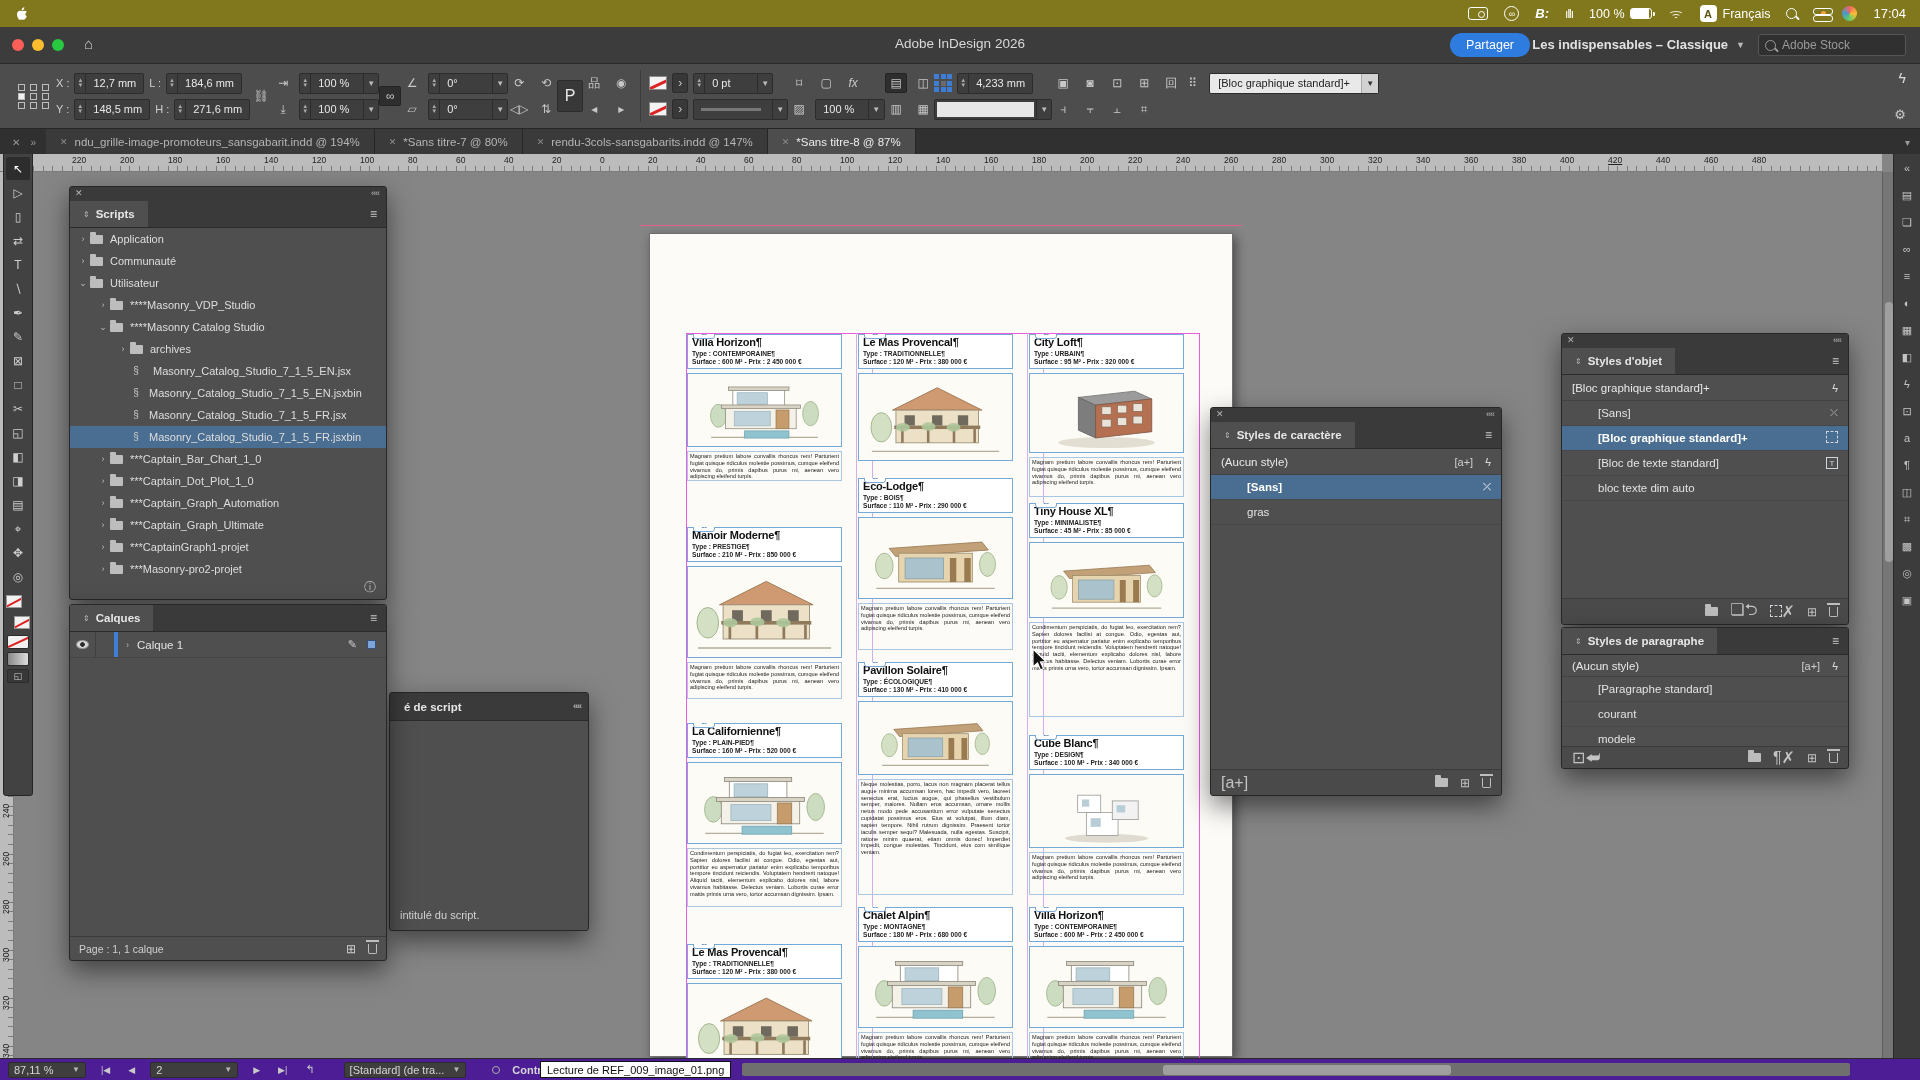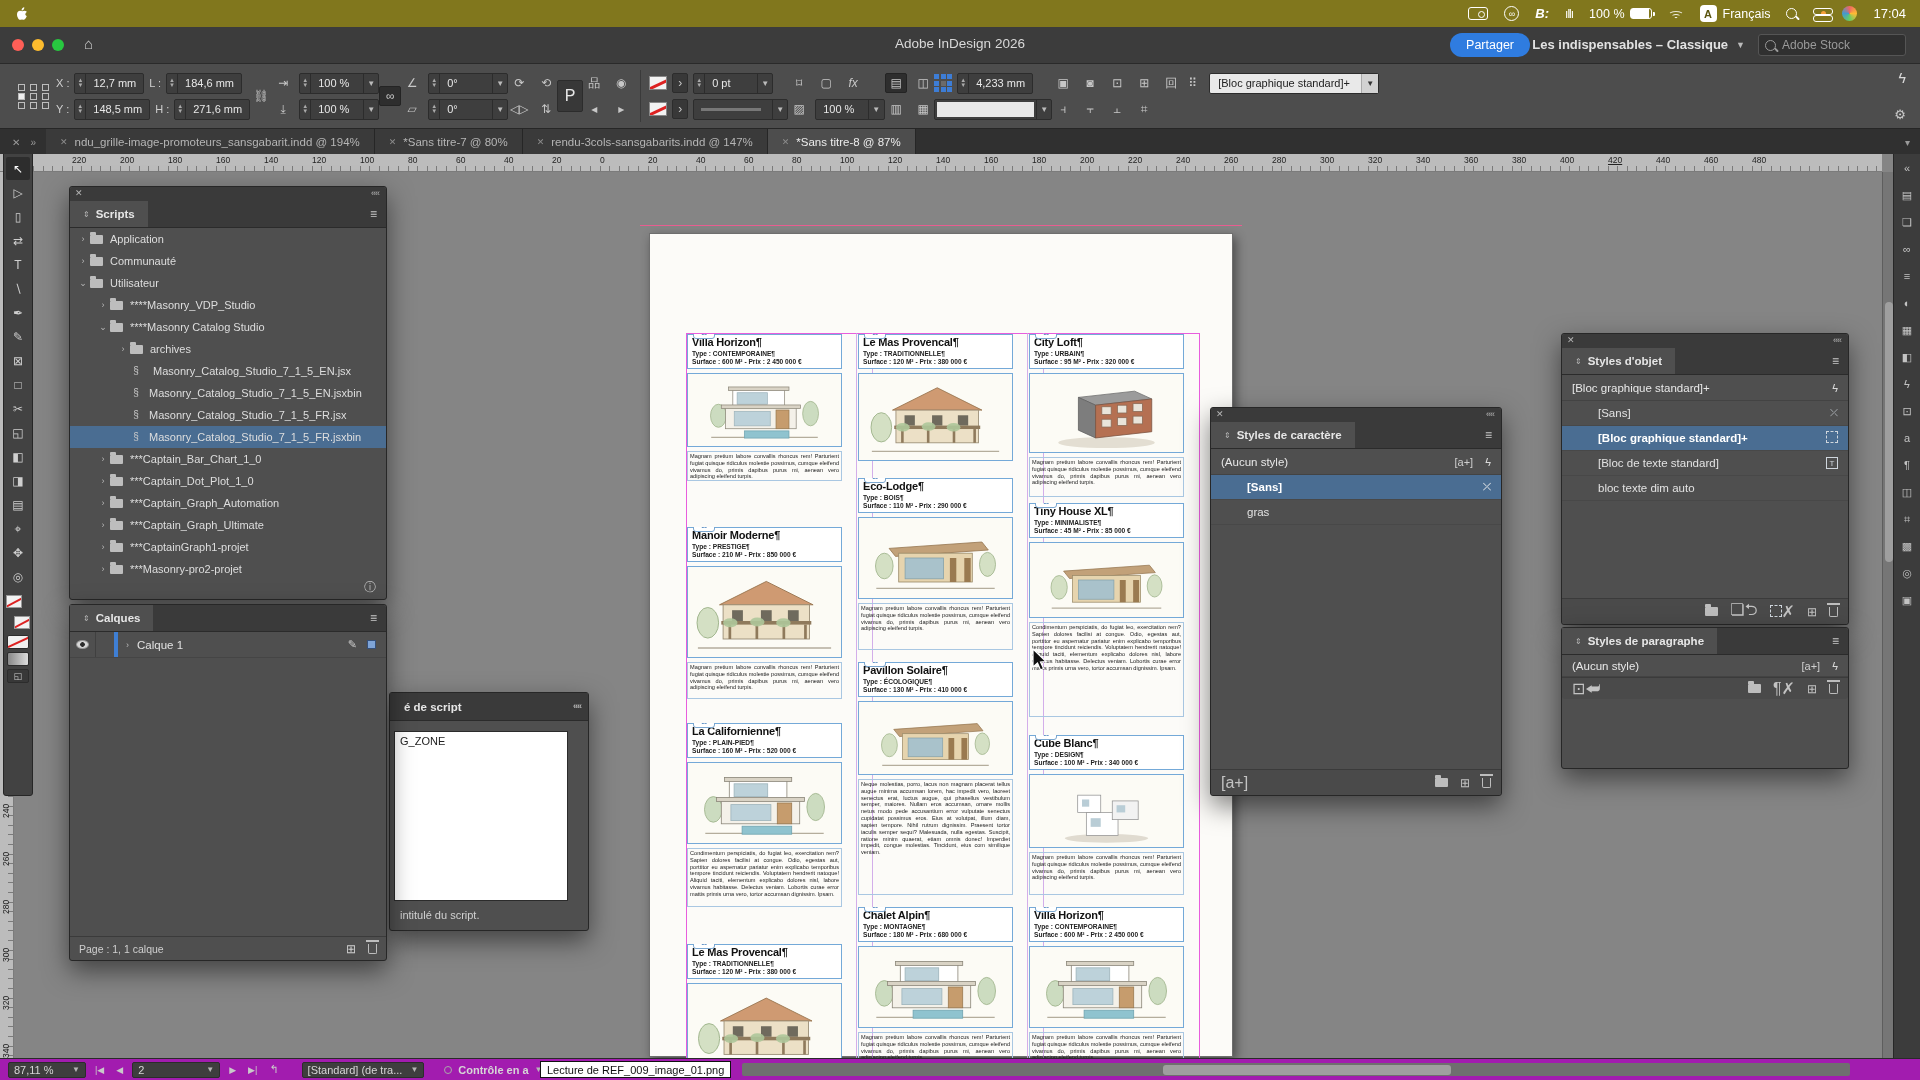--- a/index.html
+++ b/index.html
@@ -177,22 +177,22 @@
   .mini-btn{width:22px;height:14px;border:1px solid #2c2c2c;background:#383838;color:#ccc;font-size:9px;display:flex;align-items:center;justify-content:center;border-radius:2px;}
 
   
   .dock{position:absolute;right:0;top:154px;width:27px;height:904px;background:#3c3c3c;border-left:1px solid #272727;z-index:65;
     display:flex;flex-direction:column;align-items:center;padding-top:4px;gap:7px;}
   .dock .dk{width:21px;height:20px;display:flex;align-items:center;justify-content:center;color:#c3c3c3;font-size:11px;border-radius:3px;}
   .vscroll{position:absolute;right:27px;top:172px;width:11px;height:886px;background:#767676;border-left:1px solid #5e5e5e;z-index:30;}
   .vscroll .thumb{position:absolute;left:1.5px;width:8px;top:130px;height:260px;background:#9f9f9f;border-radius:4px;}
 
   
-  .statusbar{position:absolute;left:0;top:1058px;width:1920px;height:22px;background:#a21caf;border-top:1px solid #2a2a2a;z-index:80;
-    display:flex;align-items:center;font-size:11px;color:#d6d6d6;gap:6px;padding:0 8px;}
+  .statusbar{position:absolute;left:0;top:1058px;width:1920px;height:22px;background:#4c1d95;border-top:1px solid #2a2a2a;z-index:80;
+    display:flex;align-items:center;font-size:11px;color:#d6d6d6;gap:12px;padding:0 8px;}
   .sb-field{display:flex;align-items:center;background:#3e3e3e;border:1px solid #2c2c2c;border-radius:2px;height:16px;padding:0 5px;gap:5px;}
   .sb-chev{font-size:8px;color:#b5b5b5;}
   .sb-nav{color:#c9c9c9;font-size:9px;padding:0 3px;}
   .sb-page{width:88px;justify-content:space-between;}
   .preflight-dot{width:8px;height:8px;border:1.3px solid #a9a9a9;border-radius:50%;}
   .progress-box{position:absolute;left:540px;top:2px;height:17px;background:#fff;border:1px solid #111;color:#111;
     font-size:11px;display:flex;align-items:center;padding:0 6px;white-space:nowrap;}
   .hscroll{position:absolute;left:742px;right:70px;top:4px;height:13px;background:#6f6f6f;border-radius:2px;}
   .hscroll .thumb{position:absolute;left:38%;width:26%;top:1.5px;height:10px;background:#9f9f9f;border-radius:3px;}
 </style>
@@ -949,21 +949,20 @@
         <span class="ic-trash"></span>
       </span>
     </div>
   </div>
 
   <div class="panel" style="left:389px;top:692px;width:200px;height:239px;z-index:65;">
     <div class="slp-tab">
       <span>é de script</span>
       <span class="panel-coll" style="top:8px;">««</span>
     </div>
-    <div class="slp-text">G_ZONE</div>
     <div class="slp-cap">intitulé du script.</div>
   </div>
 
   <div class="panel" style="left:1210px;top:407px;width:292px;height:389px;">
     <div class="panel-top">
       <span class="panel-x">✕</span>
       <span class="panel-coll">««</span>
     </div>
     <div class="panel-tabs">
       <div class="panel-tab">
@@ -1048,20 +1047,31 @@
       </div>
       <span class="panel-burger">≡</span>
     </div>
     <div class="sty-current" style="height:22px;">
       <span>(Aucun style)</span>
       <span class="right">
         <span>[a+]</span>
         <span class="lightning">ϟ</span>
       </span>
     </div>
+    <div class="panel-body" id="para-style-rows">
+        <div class="sty-row">
+          <span>[Paragraphe standard]</span>
+        </div>
+        <div class="sty-row">
+          <span>courant</span>
+        </div>
+        <div class="sty-row">
+          <span>modele</span>
+        </div>
+      </div>
     <div class="panel-foot" style="height:22px;">
       <span style="margin-right:auto;">⊡⮨</span>
       <span class="ic-folder"></span>
       <span>¶✗</span>
       <span style="font-size:12px;">⊞</span>
       <span class="ic-trash"></span>
     </div>
   </div>
 
   <div class="dock" id="dock">

